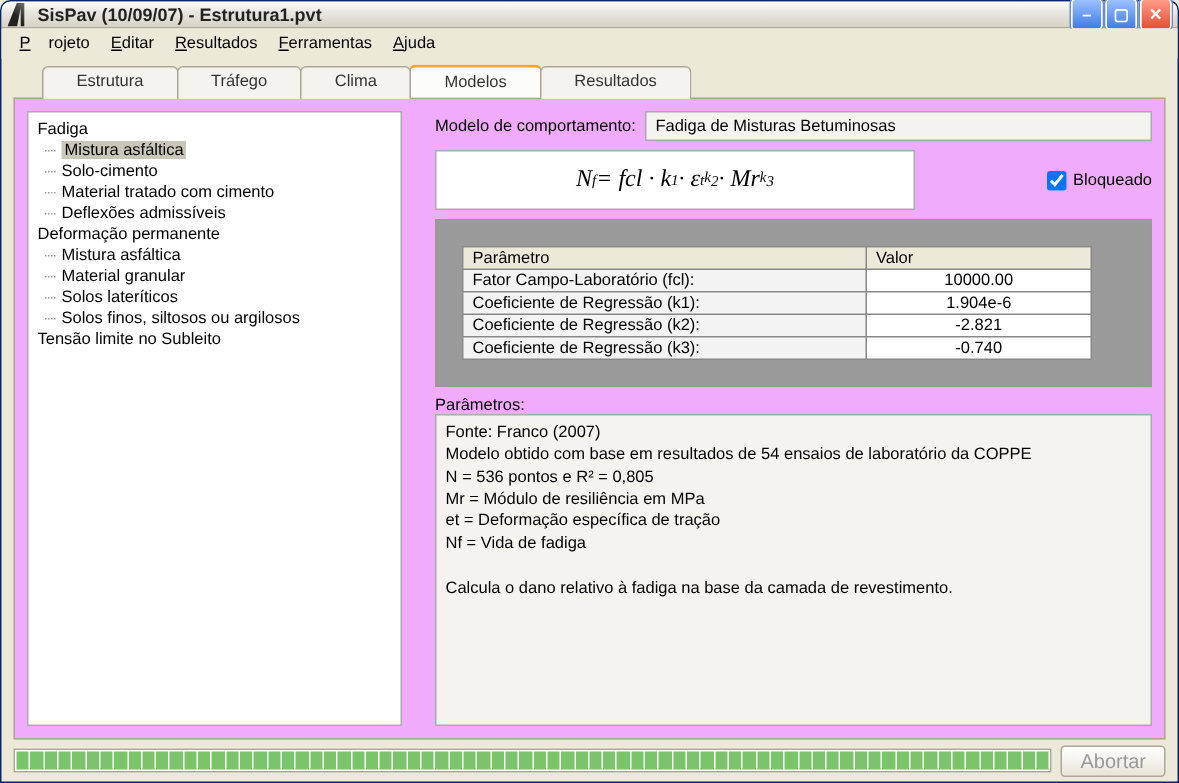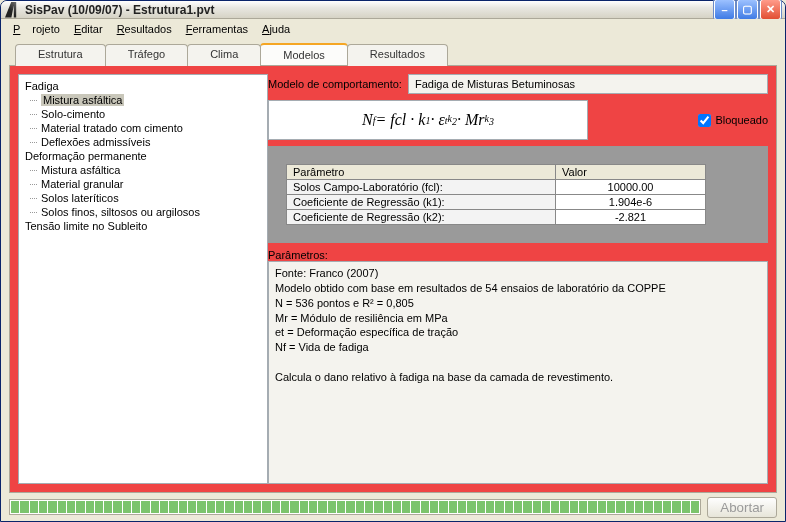--- a/index.html
+++ b/index.html
@@ -57,21 +57,21 @@
     background: #ece9d8;
   }
   .menubar span {
     padding: 2px 6px; cursor: default;
   }
   .menubar span u { text-decoration: underline; }
   .content {
     flex: 1; padding: 4px 8px 0 8px; display: flex; flex-direction: column;
   }
   .tabs {
-    display: flex; gap: 0; margin-left: 6px;
+    display: flex; gap: 0; margin-left: 19px;
   }
   .tab {
     padding: 3px 22px 4px 22px;
     background: #f4f3ee;
     border: 1px solid #aca899;
     border-bottom: none;
     border-radius: 4px 4px 0 0;
     margin-right: -1px;
     color: #333;
     cursor: default;
@@ -82,23 +82,23 @@
     background: #fcfcfa;
     border-top: 2px solid #f5a623;
     font-weight: normal;
     z-index: 2;
     top: 0;
     padding-top: 4px;
   }
   .panel {
     flex: 1;
     border: 1px solid #aca899;
-    background: #ef4444;
+    background: #f0abfc;
     padding: 8px;
-    display: flex; gap: 0;
+    display: flex; gap: 22px;
     overflow: hidden;
   }
   .tree {
     width: 250px; height: 100%;
     border: 1px solid #a5acb2;
     background: #fff;
     padding: 4px 0;
     overflow: auto;
   }
   .tree-node {
@@ -248,31 +248,35 @@
 
         <div>
           <div class="param-area">
             <table class="param">
               <tbody>
                   <tr>
                 <th>Parâmetro</th>
                 <th class="val">Valor</th>
               </tr>
               <tr>
-                    <td>Solos Campo-Laboratório (fcl):</td>
+                    <td>Fator Campo-Laboratório (fcl):</td>
                     <td class="val">10000.00</td>
                   </tr>
               <tr>
                     <td>Coeficiente de Regressão (k1):</td>
                     <td class="val">1.904e-6</td>
                   </tr>
               <tr>
                     <td>Coeficiente de Regressão (k2):</td>
                     <td class="val">-2.821</td>
                   </tr>
+              <tr>
+                    <td>Coeficiente de Regressão (k3):</td>
+                    <td class="val">-0.740</td>
+                  </tr>
             </tbody>
               </table>
           </div>
         </div>
 
         <div style="flex:1; display:flex; flex-direction:column;">
           <div class="section-label">Parâmetros:</div>
           <div class="obs-box">Fonte: Franco (2007)
 Modelo obtido com base em resultados de 54 ensaios de laboratório da COPPE
 N = 536 pontos e R² = 0,805

